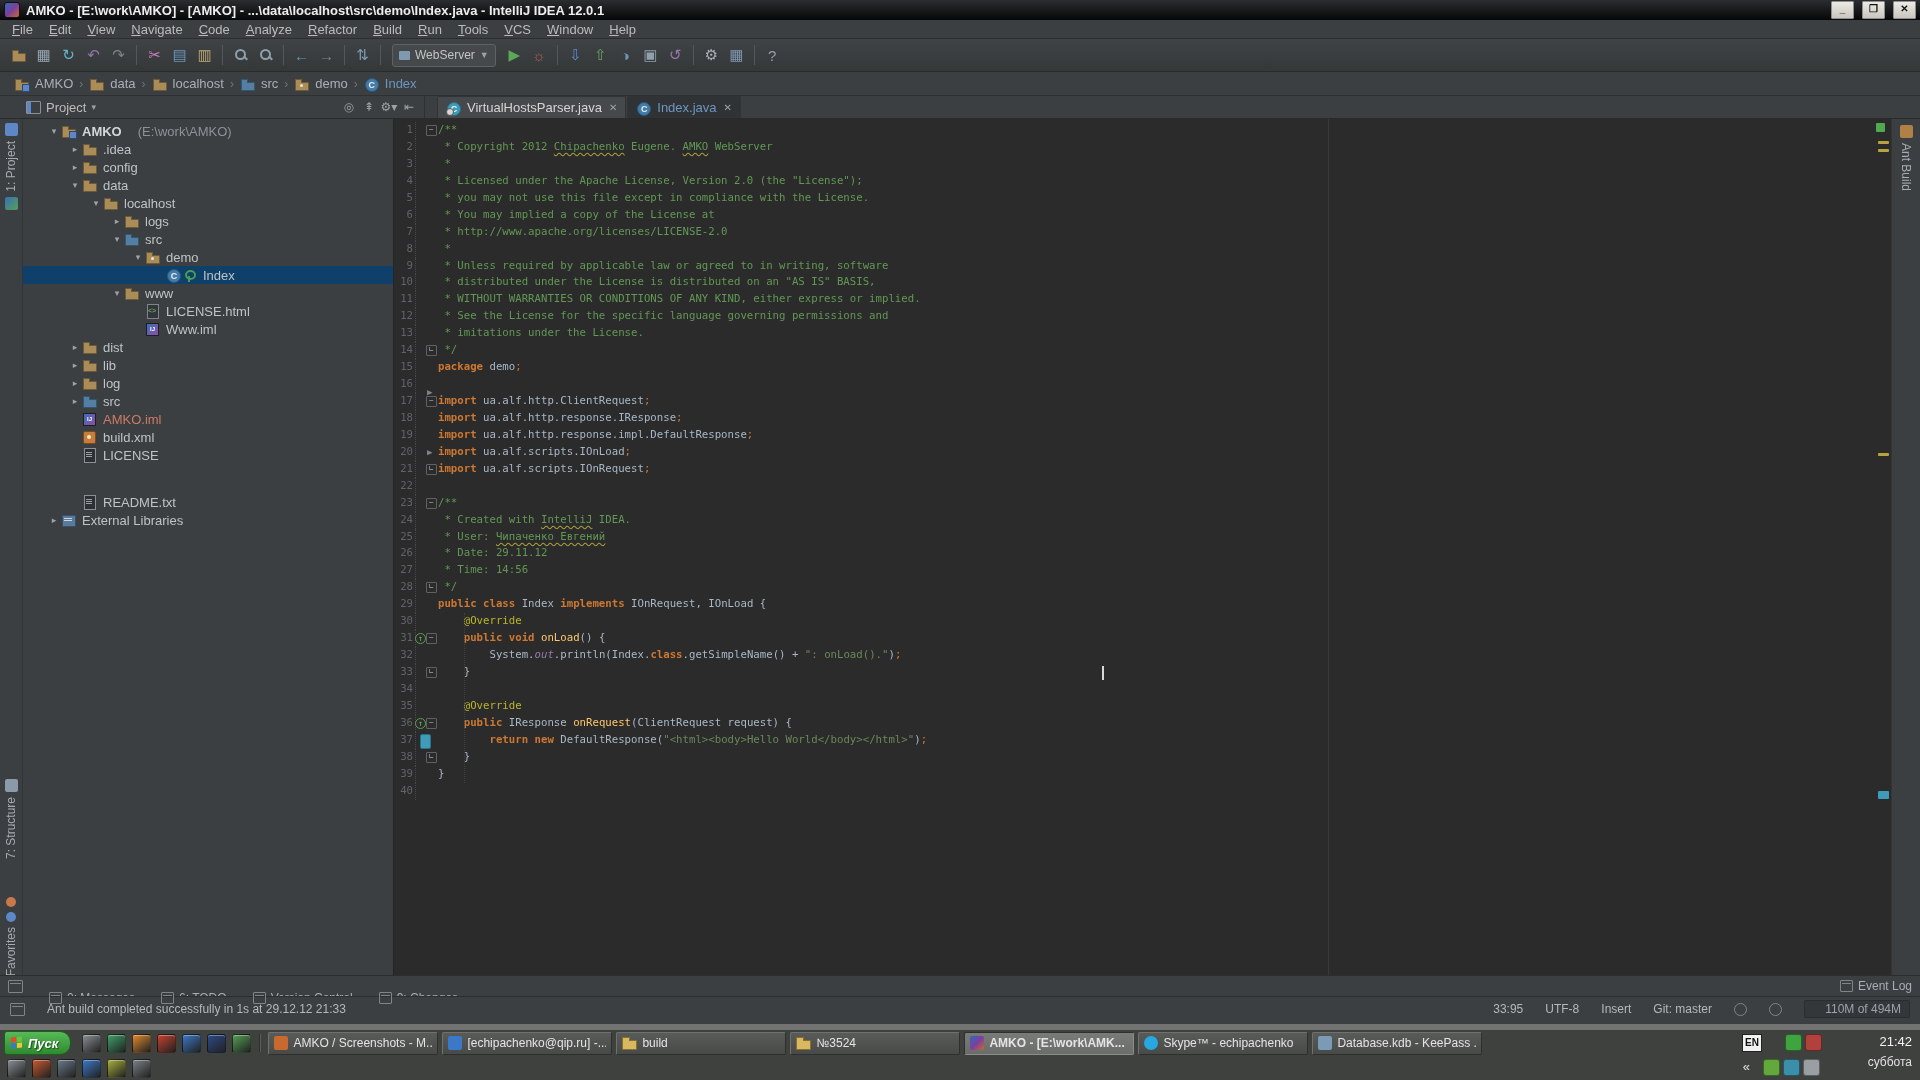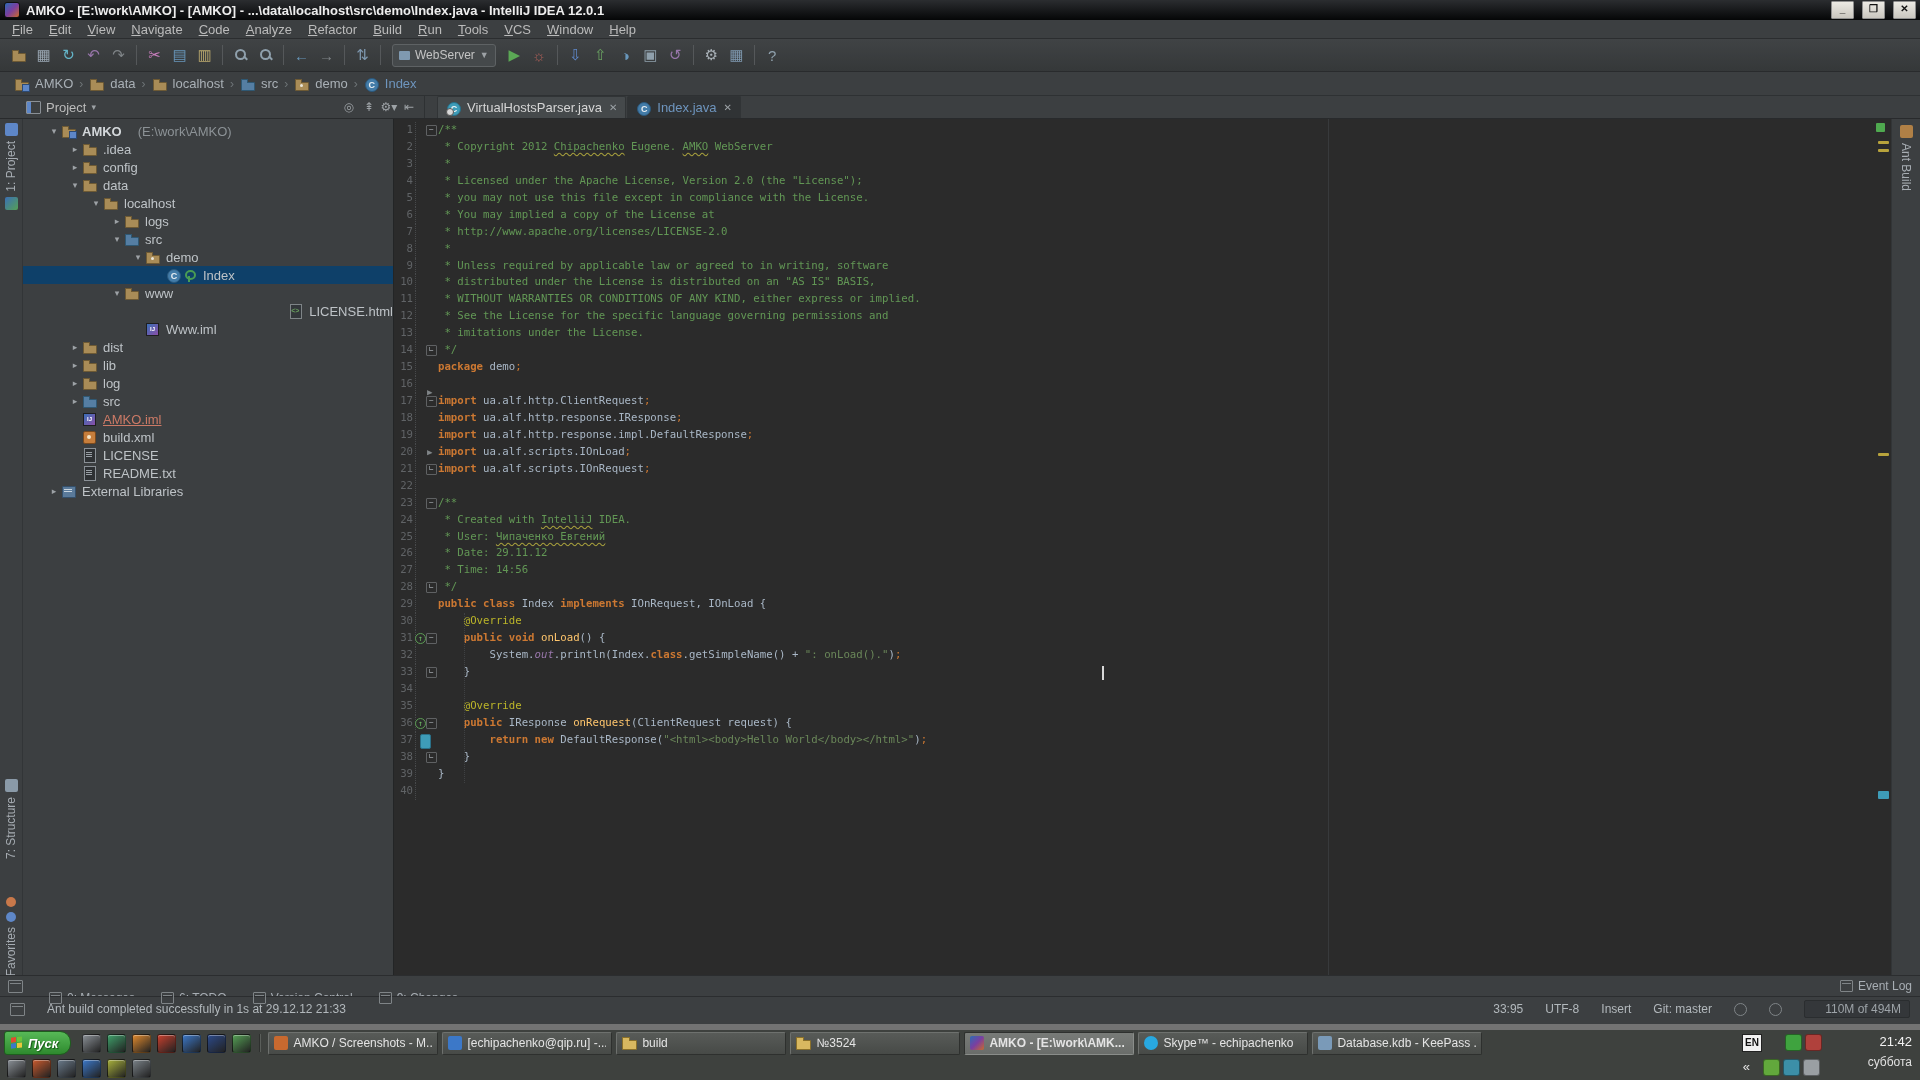--- a/index.html
+++ b/index.html
@@ -382,21 +382,21 @@
             <span class="tarrow"></span>
             <span class="ic ic-class"></span>
             <span class="ic ic-key"></span>
             <span class="tlabel">Index</span>
           </div>
           <div class="trow" style="padding-left: 87px;">
             <span class="tarrow">▾</span>
             <span class="ic ic-folder"></span>
             <span class="tlabel">www</span>
           </div>
-          <div class="trow" style="padding-left: 108px; justify-content: flex-end;">
+          <div class="trow" style="padding-left: 108px;">
             <span class="tarrow"></span>
             <span class="ic ic-html"></span>
             <span class="tlabel">LICENSE.html</span>
           </div>
           <div class="trow" style="padding-left: 108px;">
             <span class="tarrow"></span>
             <span class="ic ic-iml"></span>
             <span class="tlabel">Www.iml</span>
           </div>
           <div class="trow" style="padding-left: 45px;">
@@ -415,33 +415,33 @@
             <span class="tlabel">log</span>
           </div>
           <div class="trow" style="padding-left: 45px;">
             <span class="tarrow">▸</span>
             <span class="ic ic-folder-src"></span>
             <span class="tlabel">src</span>
           </div>
           <div class="trow" style="padding-left: 45px;">
             <span class="tarrow"></span>
             <span class="ic ic-iml"></span>
-            <span class="tlabel" style="color: rgb(204, 122, 102); text-decoration: underline;">AMKO.iml</span>
+            <span class="tlabel" style="color: rgb(204, 122, 102);">AMKO.iml</span>
           </div>
           <div class="trow" style="padding-left: 45px;">
             <span class="tarrow"></span>
             <span class="ic ic-ant"></span>
             <span class="tlabel">build.xml</span>
           </div>
           <div class="trow" style="padding-left: 45px;">
             <span class="tarrow"></span>
             <span class="ic ic-file"></span>
             <span class="tlabel">LICENSE</span>
           </div>
-          <div class="trow" style="padding-left: 45px;">
+          <div class="trow" style="padding-left: 45px; margin-top: 29px;">
             <span class="tarrow"></span>
             <span class="ic ic-file"></span>
             <span class="tlabel">README.txt</span>
           </div>
           <div class="trow" style="padding-left: 24px;">
             <span class="tarrow">▸</span>
             <span class="ic ic-lib"></span>
             <span class="tlabel">External Libraries</span>
           </div>
         </div>

